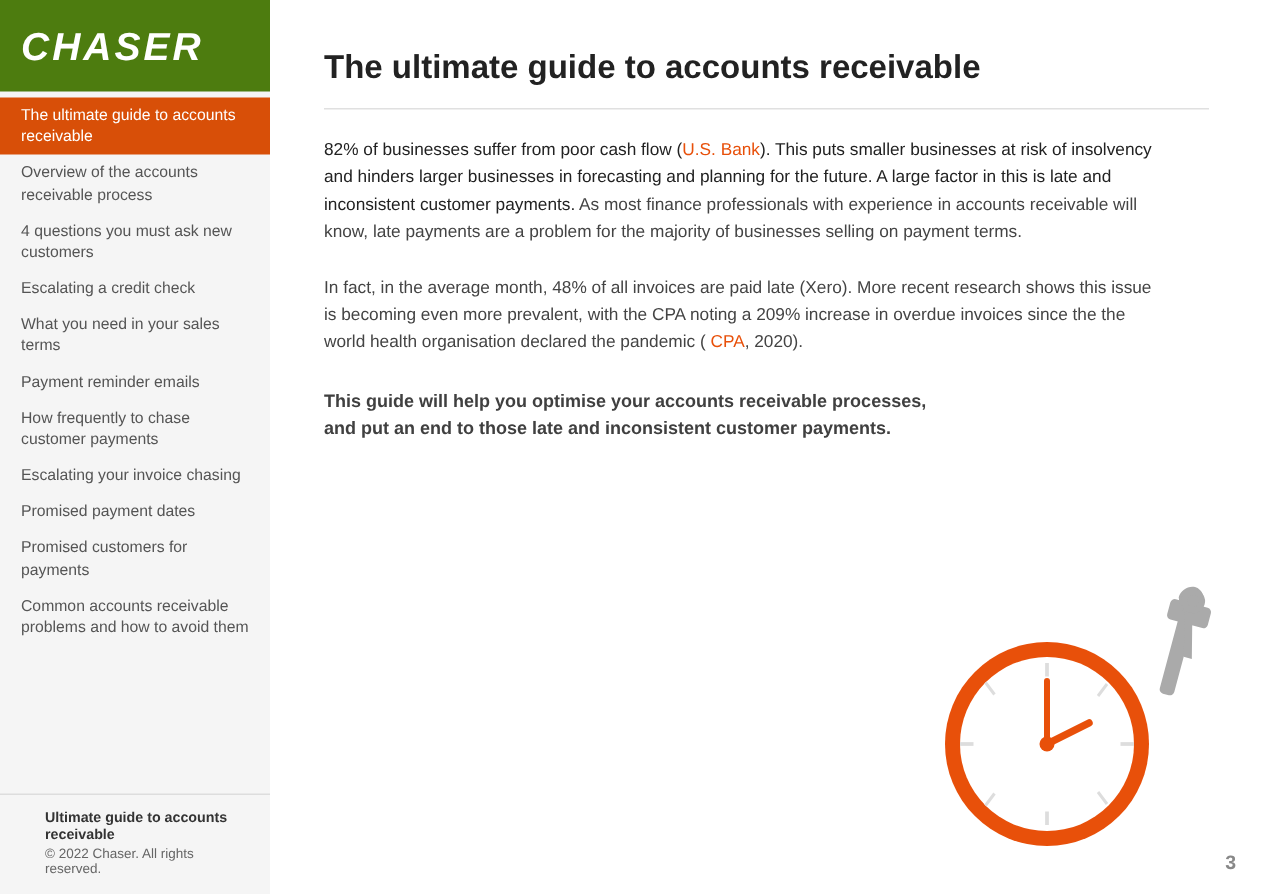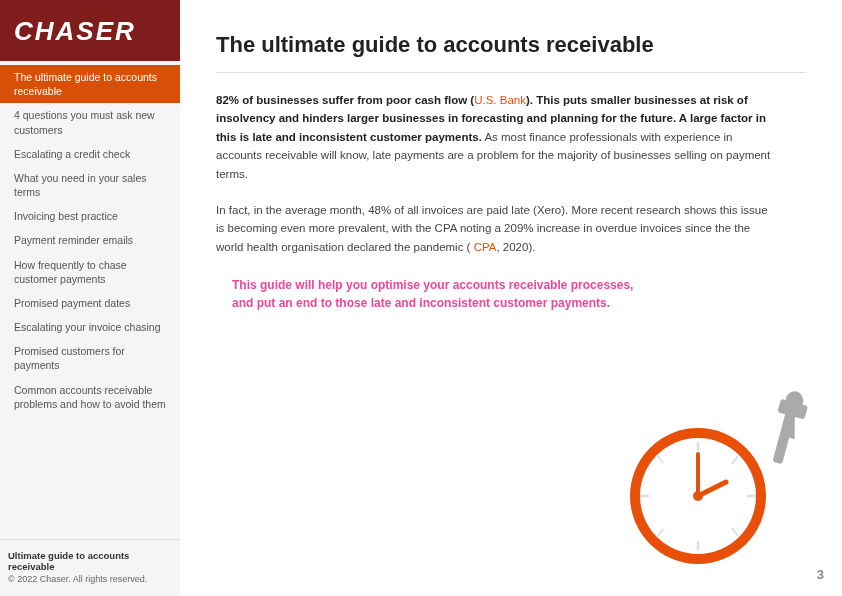--- a/index.html
+++ b/index.html
@@ -17,21 +17,21 @@
       width: 180px;
       min-width: 180px;
       background: #f5f5f5;
       display: flex;
       flex-direction: column;
       height: 596px;
       overflow: hidden;
     }
 
     #sidebar-header {
-      background: #7f1d1d;
+      background: #4d7c0f;
       padding: 16px 28px 14px 14px;
       display: flex;
       align-items: center;
     }
 
     #sidebar-logo {
       color: #fff;
       font-size: 26px;
       font-weight: 900;
       letter-spacing: 2px;
@@ -51,21 +51,21 @@
       cursor: pointer;
       line-height: 1.35;
     }
 
     .nav-item.active {
       background: #d84f08;
       color: #fff;
     }
 
     #sidebar-footer {
-      padding: 10px 14px 12px 8px;
+      padding: 10px 14px 12px 30px;
       font-size: 9.5px;
       color: #333;
       border-top: 1px solid #ddd;
     }
 
     #sidebar-footer .footer-title {
       font-weight: bold;
       font-size: 9.5px;
       margin-bottom: 2px;
     }
@@ -95,21 +95,21 @@
 
     #intro-para {
       font-size: 11.5px;
       color: #444;
       line-height: 1.6;
       margin-bottom: 18px;
       max-width: 560px;
     }
 
     #intro-para strong {
-      font-weight: bold;
+      font-weight: normal;
       color: #222;
     }
 
     #intro-para a {
       color: #e8500a;
       text-decoration: none;
     }
 
     #second-para {
       font-size: 11.5px;
@@ -120,24 +120,23 @@
     }
 
     #second-para a {
       color: #e8500a;
       text-decoration: none;
     }
 
     #guide-note {
       font-size: 12px;
       font-weight: bold;
-      color: #ec4899;
+      color: #404040;
       line-height: 1.5;
       max-width: 500px;
-      margin-left: 16px;
     }
 
     
     #illustration {
       position: absolute;
       right: 24px;
       bottom: 30px;
       width: 210px;
       height: 180px;
     }
@@ -154,30 +153,31 @@
 </head>
 <body>
 
 <div id="sidebar">
   <div id="sidebar-header">
     <span id="sidebar-logo">CHASER</span>
   </div>
   <div id="sidebar-nav">
   <div class="nav-item active">The ultimate guide
 to accounts receivable</div>
+      <div class="nav-item">Overview of the accounts
+receivable process</div>
       <div class="nav-item">4 questions you must ask
 new customers</div>
       <div class="nav-item">Escalating a credit check</div>
       <div class="nav-item">What you need in your sales terms</div>
-      <div class="nav-item">Invoicing best practice</div>
       <div class="nav-item">Payment reminder emails</div>
       <div class="nav-item">How frequently to chase
 customer payments</div>
+      <div class="nav-item">Escalating your invoice chasing</div>
       <div class="nav-item">Promised payment dates</div>
-      <div class="nav-item">Escalating your invoice chasing</div>
       <div class="nav-item">Promised customers for payments</div>
       <div class="nav-item">Common accounts receivable
 problems and how to avoid them</div>
     </div>
   <div id="sidebar-footer">
     <div class="footer-title">Ultimate guide to accounts receivable</div>
     <div class="footer-copy">© 2022 Chaser. All rights reserved.</div>
   </div>
 </div>
 

